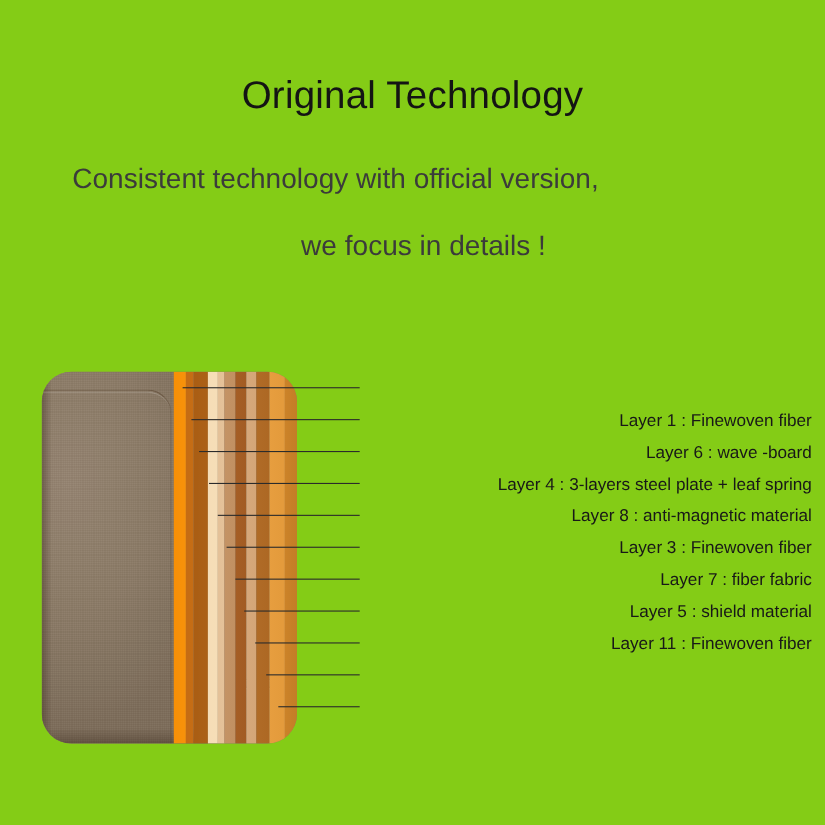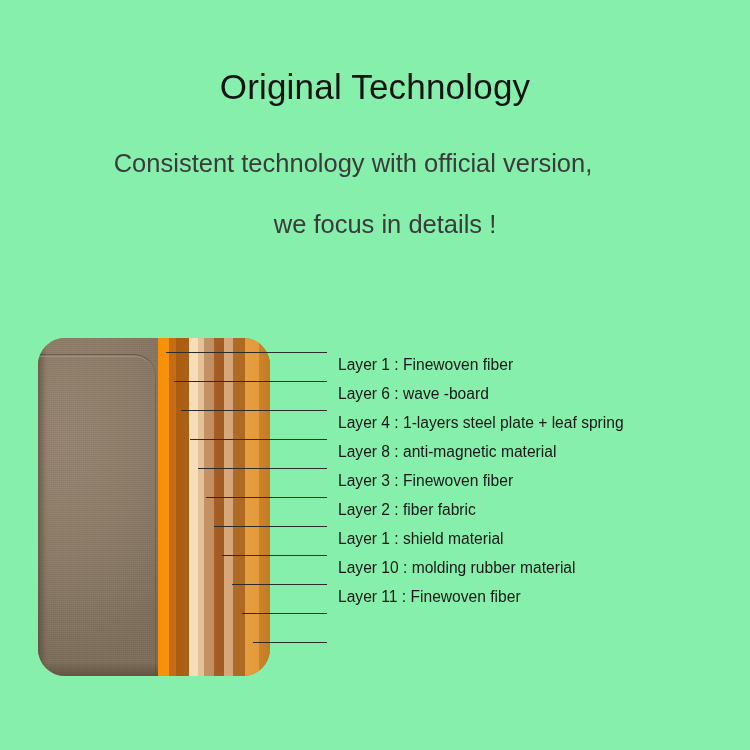--- a/index.html
+++ b/index.html
@@ -9,21 +9,21 @@
     background: #ffffff;
   }
   body {
     font-family: "Liberation Sans", sans-serif;
     -webkit-font-smoothing: antialiased;
   }
   #page {
     position: relative;
     width: 750px;
     height: 750px;
-    background: #86efac;
+    background: #84cc16;
     overflow: hidden;
   }
 
   
   #headline {
     position: absolute;
     left: 0;
     top: 68px;
     width: 750px;
     text-align: center;
@@ -36,21 +36,20 @@
   #subline-1 {
     position: absolute;
     left: 0;
     top: 149px;
     width: 610px;
     text-align: center;
     font-size: 25.5px;
     font-weight: 400;
     color: #3b3b3b;
     line-height: 1.15;
-    padding-left: 48px;
   }
   #subline-2 {
     position: absolute;
     left: 0;
     top: 210px;
     width: 750px;
     text-align: center;
     font-size: 25.5px;
     font-weight: 400;
     color: #3b3b3b;
@@ -179,22 +178,23 @@
   .leader {
     position: absolute;
     height: 0;
     border-top: 1.6px solid #2b2b2b;
   }
 
   
   #labels {
     position: absolute;
     left: 338px;
-    top: 350px;
+    top: 368px;
     width: 400px;
+    text-align: right;
   }
   .label {
     height: 29px;
     line-height: 29px;
     font-size: 15.6px;
     font-weight: 400;
     color: #181818;
     white-space: nowrap;
   }
 </style>
@@ -243,22 +243,21 @@
       <div class="leader" style="left: 214px; top: 526px; width: 113px; border-top-color: rgb(43, 43, 43);"></div>
       <div class="leader" style="left: 222px; top: 555px; width: 105px; border-top-color: rgb(43, 43, 43);"></div>
       <div class="leader" style="left: 232px; top: 584px; width: 95px; border-top-color: rgb(43, 43, 43);"></div>
       <div class="leader" style="left: 242px; top: 613px; width: 85px; border-top-color: rgb(43, 43, 43);"></div>
       <div class="leader" style="left: 253px; top: 642px; width: 74px; border-top-color: rgb(43, 43, 43);"></div>
     </div>
 
   <div id="labels">
       <div class="label">Layer 1 : Finewoven fiber</div>
       <div class="label">Layer 6 : wave -board</div>
-      <div class="label">Layer 4 : 1-layers steel plate + leaf spring</div>
+      <div class="label">Layer 4 : 3-layers steel plate + leaf spring</div>
       <div class="label">Layer 8 : anti-magnetic material</div>
       <div class="label">Layer 3 : Finewoven fiber</div>
-      <div class="label">Layer 2 : fiber fabric</div>
-      <div class="label">Layer 1 : shield material</div>
-      <div class="label">Layer 10 : molding rubber material</div>
+      <div class="label">Layer 7 : fiber fabric</div>
+      <div class="label">Layer 5 : shield material</div>
       <div class="label">Layer 11 : Finewoven fiber</div>
     </div>
 
 </div>
 
 </body></html>

